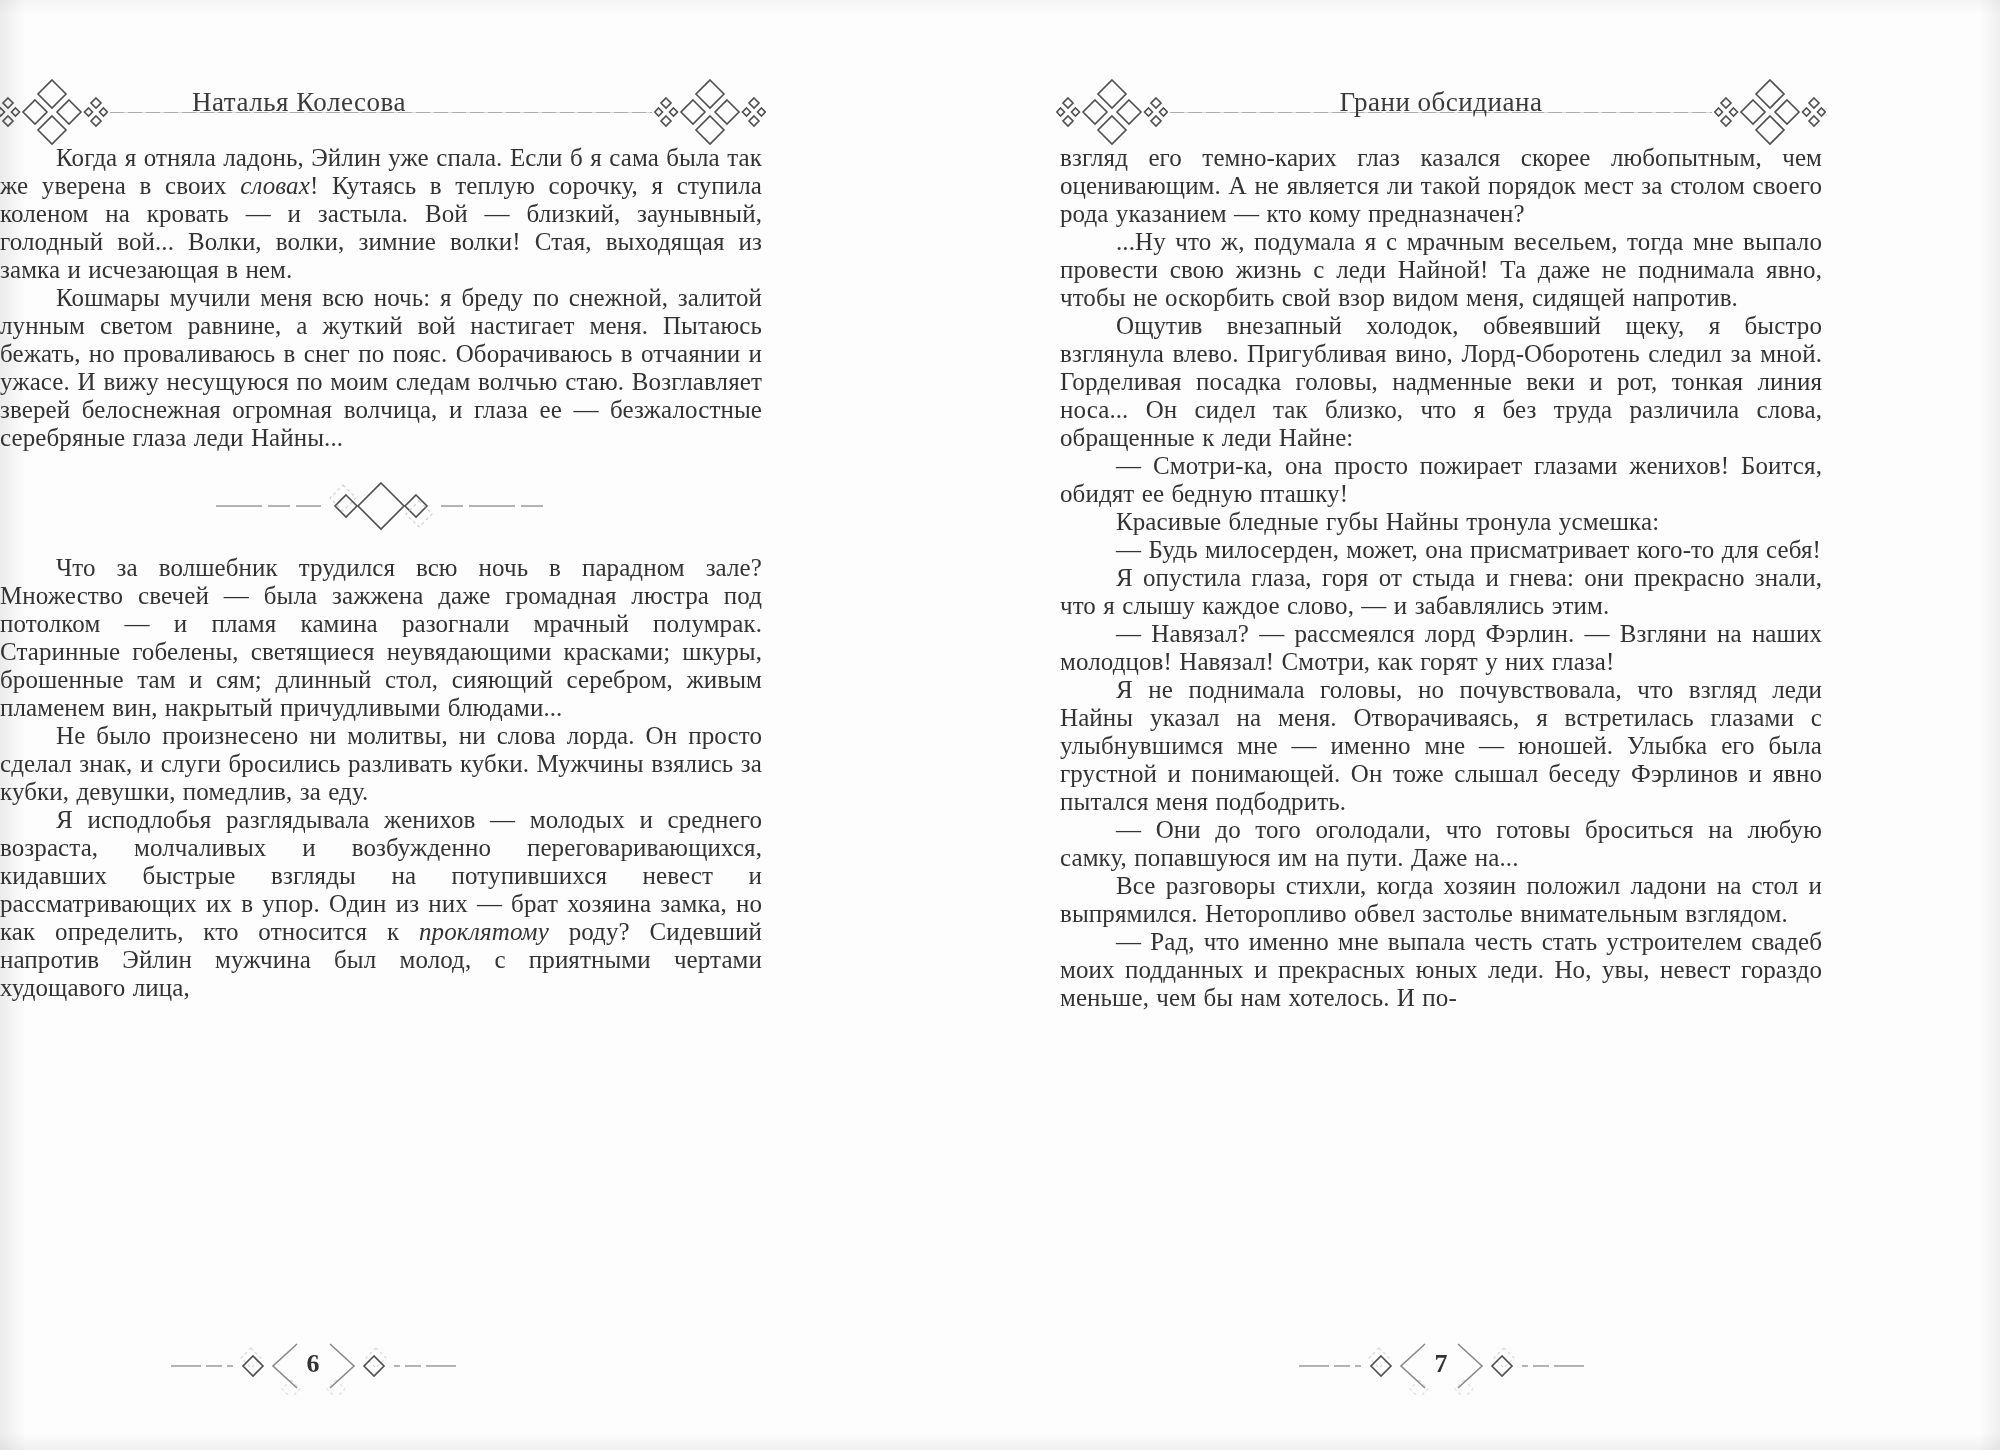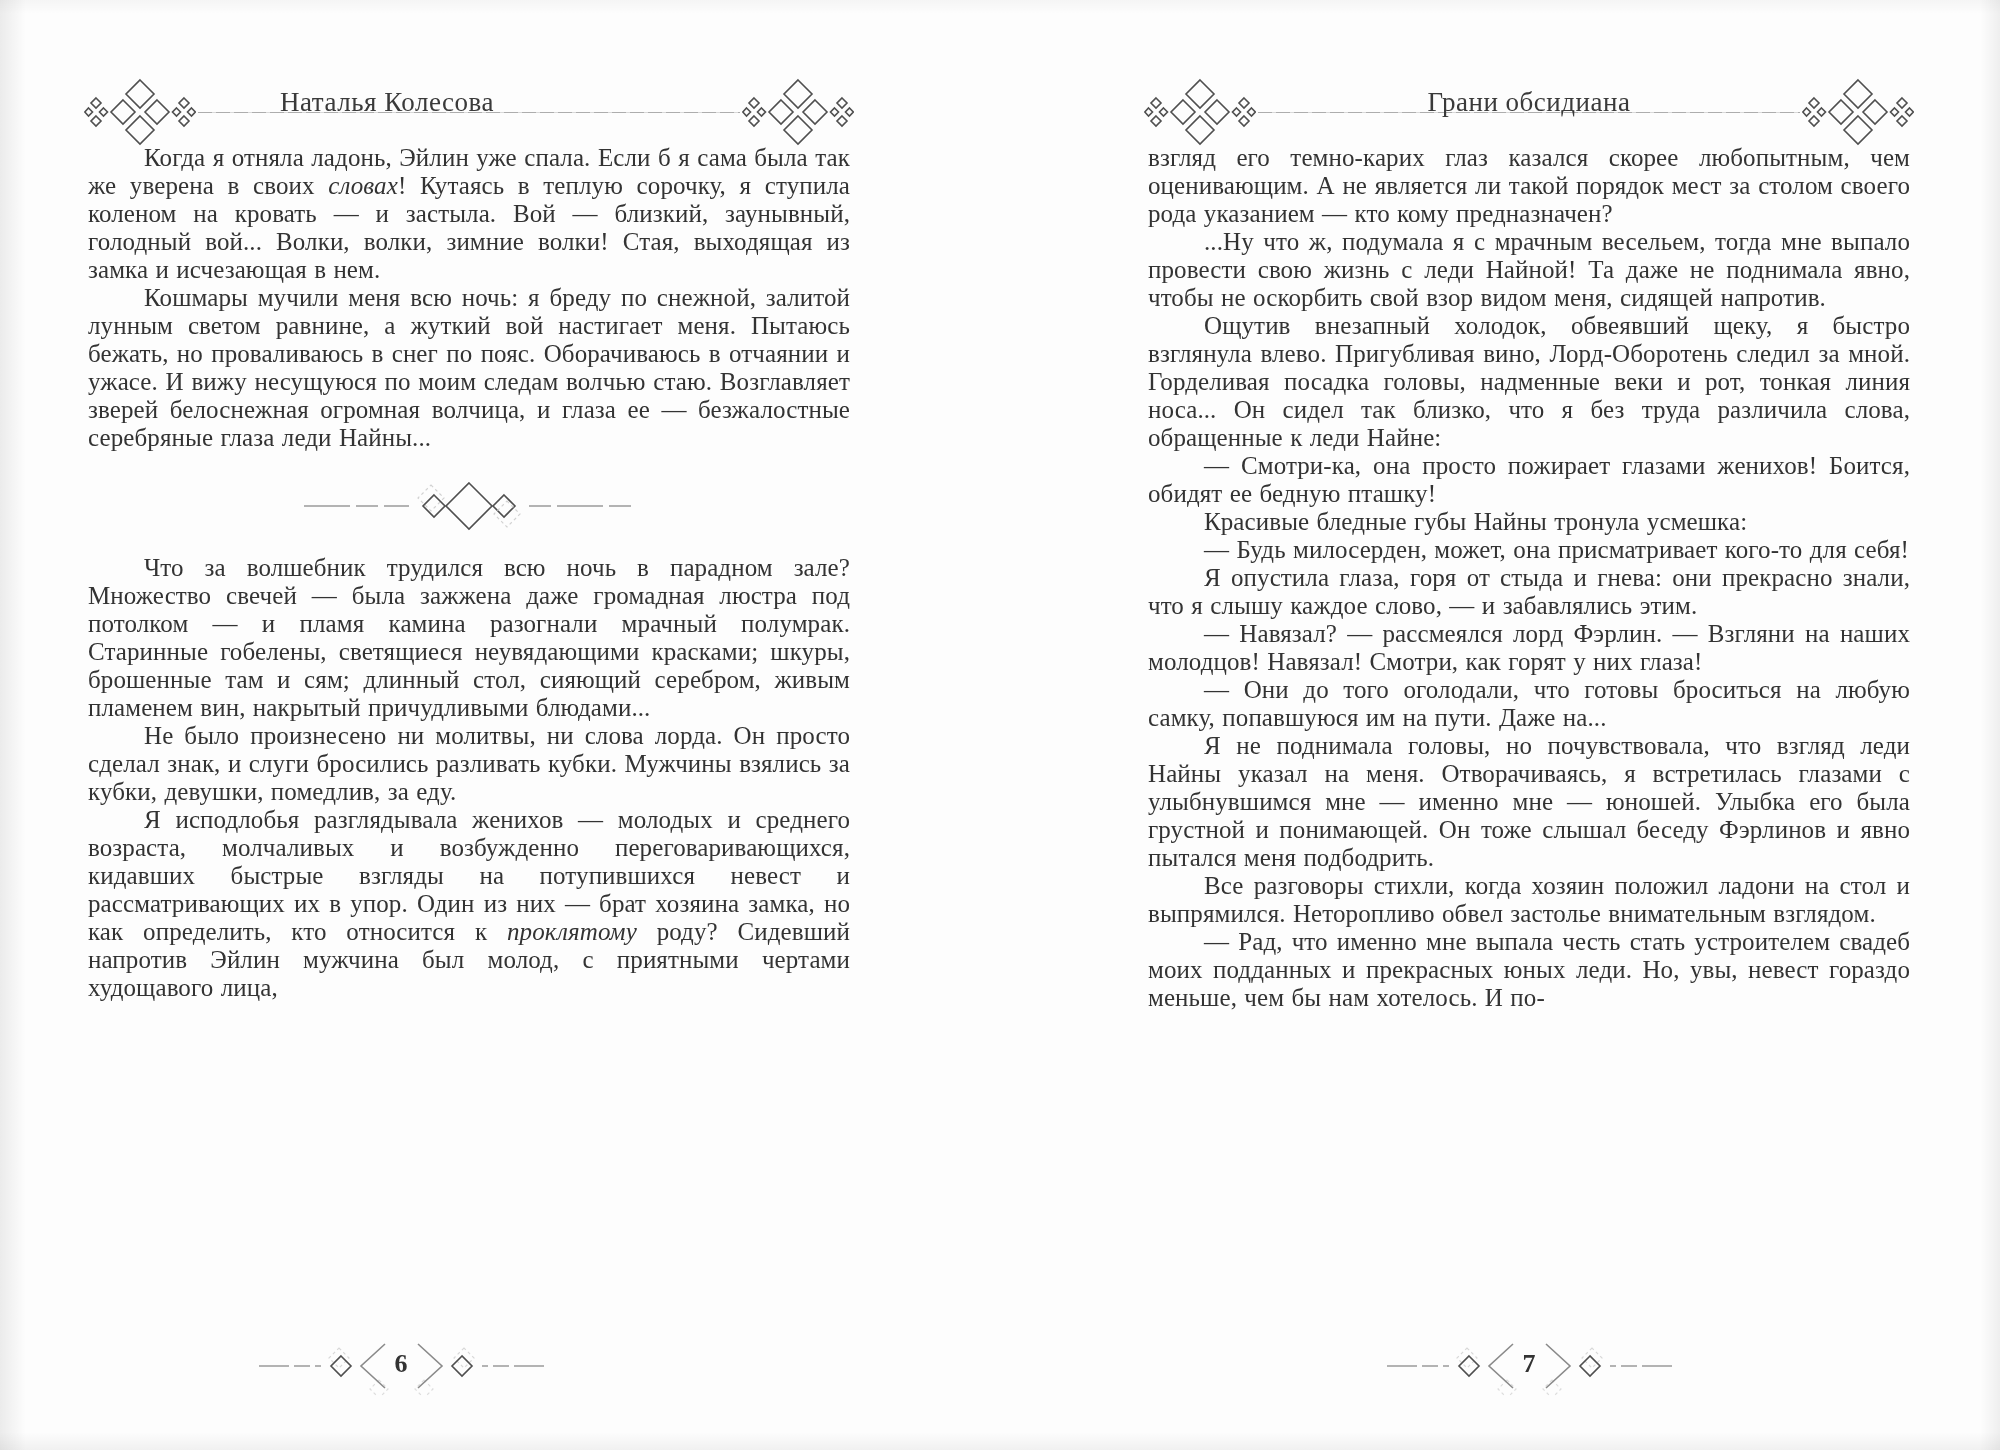--- a/index.html
+++ b/index.html
@@ -12,21 +12,21 @@
       linear-gradient(270deg, rgba(0,0,0,.06), rgba(0,0,0,0) 20px),
       linear-gradient(0deg, rgba(0,0,0,.05), rgba(0,0,0,0) 18px),
       linear-gradient(180deg, rgba(0,0,0,.03), rgba(0,0,0,0) 14px),
       #fdfdfd;
     display:flex;
     font-family:"Liberation Serif","DejaVu Serif",serif;
     color:#333333;
     overflow:hidden;
   }
   .page{position:relative;width:762px;height:1450px;}
-  .page.left{margin-left:88px;}
+  .page.left{}
   .page.right{margin-left:298px;}
 
   
   .page-header{position:relative;margin-top:52px;height:92px;}
   .header-rule{position:absolute;left:110px;right:110px;top:60px;height:1px;
     background:repeating-linear-gradient(90deg,#adadad 0 14px,#d9d9d9 14px 18px);}
   .orn{position:absolute;top:18px;width:112px;height:84px;}
   .orn.l{left:-4px;}
   .orn.r{right:-4px;}
   .header-title{position:absolute;left:0;right:0;bottom:26px;text-align:center;
@@ -166,22 +166,22 @@
 
     <div class="page-body">
       <p class="cont">взгляд его темно-карих глаз казался скорее любопытным, чем оценивающим. А не является ли такой порядок мест за столом своего рода указанием — кто кому предназначен?</p>
       <p>...Ну что ж, подумала я с мрачным весельем, тогда мне выпало провести свою жизнь с леди Найной! Та даже не поднимала явно, чтобы не оскорбить свой взор видом меня, сидящей напротив.</p>
       <p>Ощутив внезапный холодок, обвеявший щеку, я быстро взглянула влево. Пригубливая вино, Лорд-Оборотень следил за мной. Горделивая посадка головы, надменные веки и рот, тонкая линия носа... Он сидел так близко, что я без труда различила слова, обращенные к леди Найне:</p>
       <p>— Смотри-ка, она просто пожирает глазами женихов! Боится, обидят ее бедную пташку!</p>
       <p>Красивые бледные губы Найны тронула усмешка:</p>
       <p>— Будь милосерден, может, она присматривает кого-то для себя!</p>
       <p>Я опустила глаза, горя от стыда и гнева: они прекрасно знали, что я слышу каждое слово, — и забавлялись этим.</p>
       <p>— Навязал? — рассмеялся лорд Фэрлин. — Взгляни на наших молодцов! Навязал! Смотри, как горят у них глаза!</p>
+      <p>Я не поднимала головы, но почувствовала, что взгляд леди Найны указал на меня. Отворачиваясь, я встретилась глазами с улыбнувшимся мне — именно мне — юношей. Улыбка его была грустной и понимающей. Он тоже слышал беседу Фэрлинов и явно пытался меня подбодрить.</p>
       <p>— Они до того оголодали, что готовы броситься на любую самку, попавшуюся им на пути. Даже на...</p>
-      <p>Я не поднимала головы, но почувствовала, что взгляд леди Найны указал на меня. Отворачиваясь, я встретилась глазами с улыбнувшимся мне — именно мне — юношей. Улыбка его была грустной и понимающей. Он тоже слышал беседу Фэрлинов и явно пытался меня подбодрить.</p>
       <p>Все разговоры стихли, когда хозяин положил ладони на стол и выпрямился. Неторопливо обвел застолье внимательным взглядом.</p>
       <p>— Рад, что именно мне выпала честь стать устроителем свадеб моих подданных и прекрасных юных леди. Но, увы, невест гораздо меньше, чем бы нам хотелось. И по-</p>
     </div>
 
     <footer class="page-footer">
       <svg width="130" height="60" viewBox="0 0 130 60" fill="none">
         <line x1="0" y1="30" x2="62" y2="30" stroke="#9a9a9a" stroke-width="1.5" stroke-dasharray="30 5 16 5"></line>
         <path d="M80 12 L90 22 L80 32 L70 22 Z" stroke="#d8d8d8" stroke-width="1.2" stroke-dasharray="3 3"></path>
         <path d="M82 20 L92 30 L82 40 L72 30 Z" stroke="#4f4f4f" stroke-width="1.6"></path>
         <path d="M120 44 L129 53 L120 62 L111 53 Z" stroke="#dddddd" stroke-width="1.2" stroke-dasharray="3 3"></path>

